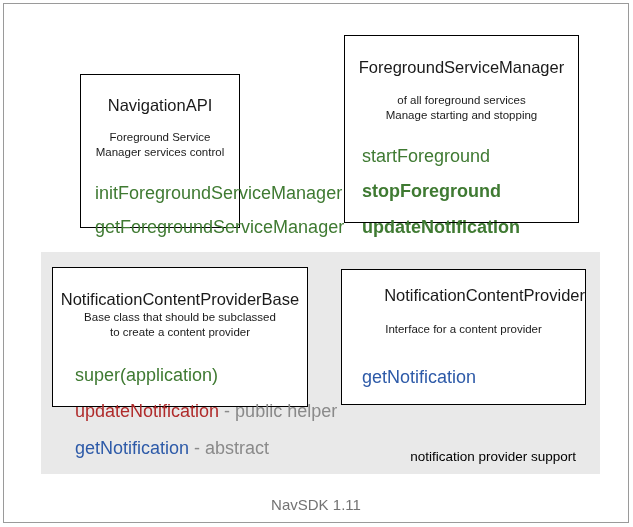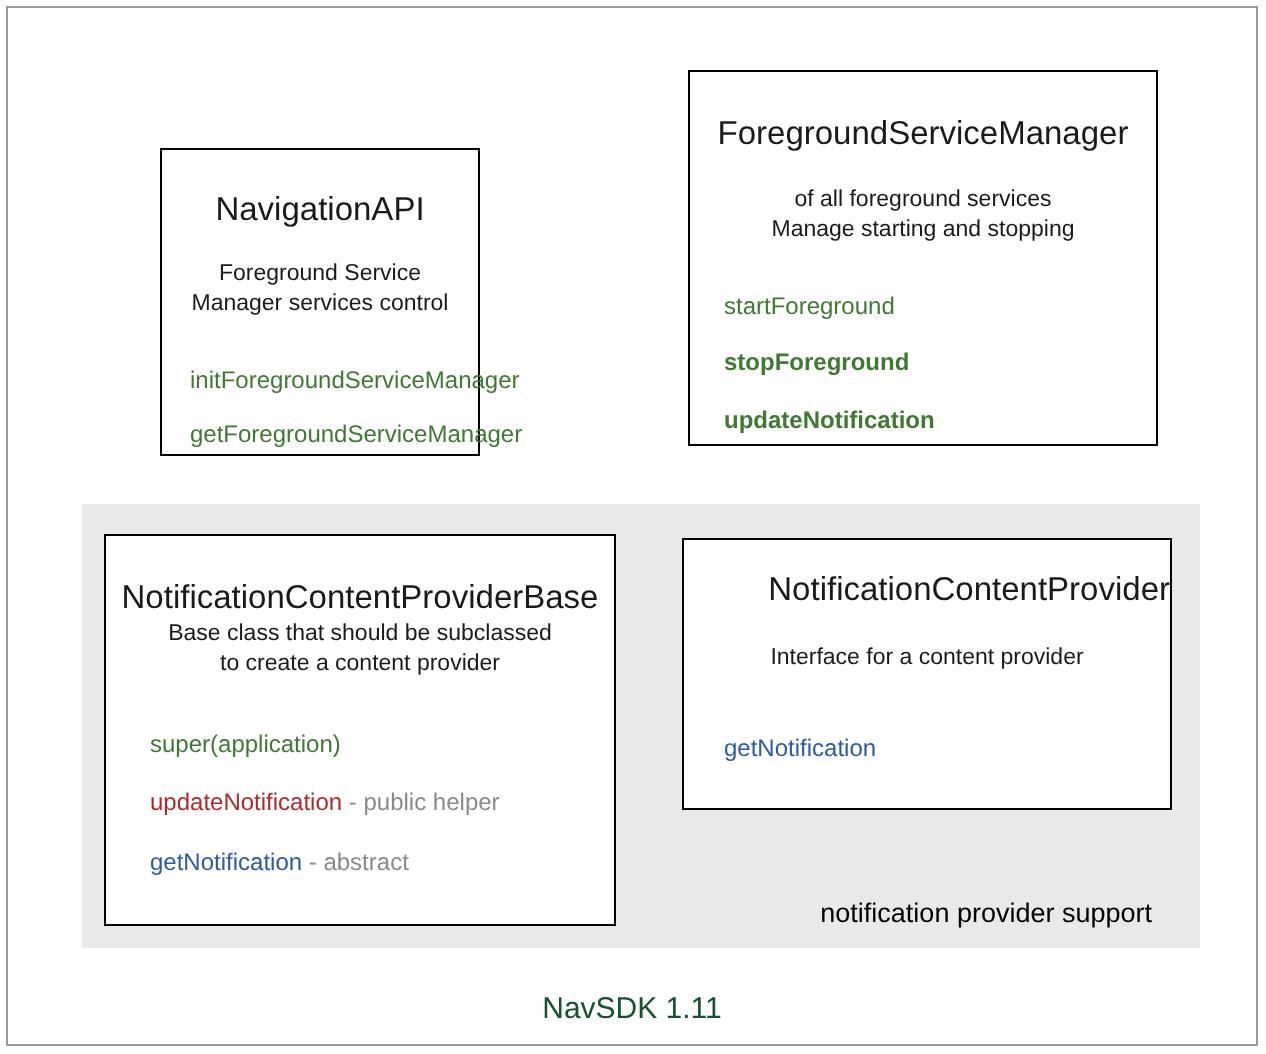--- a/index.html
+++ b/index.html
@@ -67,21 +67,21 @@
   .class-desc {
     font-size: 11.5px;
     color: #1a1a1a;
     text-align: center;
     line-height: 1.35;
   }
   .member-list {
     text-align: left;
   }
   .member {
-    font-size: 12px;
+    font-size: 18px;
     line-height: 1.2;
     white-space: nowrap;
   }
   .m-green { color: #3f7a32; }
   .m-red   { color: #b02b2b; }
   .m-blue  { color: #2d5aa8; }
   .m-note  { color: #8a8a8a; }
 
   
   #box-navigation-api {
@@ -94,21 +94,21 @@
 
   #box-foreground-service-manager {
     left: 340px; top: 31px; width: 235px; height: 188px;
   }
   #box-foreground-service-manager .class-title { margin-top: 22px; }
   #box-foreground-service-manager .class-desc  { margin-top: 15px; }
   #box-foreground-service-manager .member-list { margin-top: 22px; padding-left: 17px; }
   #box-foreground-service-manager .member + .member { margin-top: 14px; font-weight: bold; }
 
   #box-notification-content-provider-base {
-    left: 48px; top: 263px; width: 256px; height: 196px;
+    left: 48px; top: 263px; width: 256px; height: 140px;
   }
   #box-notification-content-provider-base .class-title { margin-top: 22px; }
   #box-notification-content-provider-base .class-desc  { }
   #box-notification-content-provider-base .member-list { margin-top: 24px; padding-left: 22px; }
   #box-notification-content-provider-base .member + .member { margin-top: 15px; }
 
   #box-notification-content-provider {
     left: 337px; top: 265px; width: 245px; height: 136px;
   }
   #box-notification-content-provider .class-title { margin-top: 16px; text-align: right; }
@@ -116,21 +116,21 @@
   #box-notification-content-provider .member-list { margin-top: 30px; padding-left: 20px; }
 
   
   #footer-caption {
     position: absolute;
     left: 0;
     right: 0;
     top: 492px;
     text-align: center;
     font-size: 15px;
-    color: #14532d;
+    color: #737373;
   }
 </style>
 </head>
 <body>
 
 <div id="diagram-frame">
 
   <div id="notification-provider-group" class="group-panel">
     <div class="group-label">notification provider support</div>
   </div>

